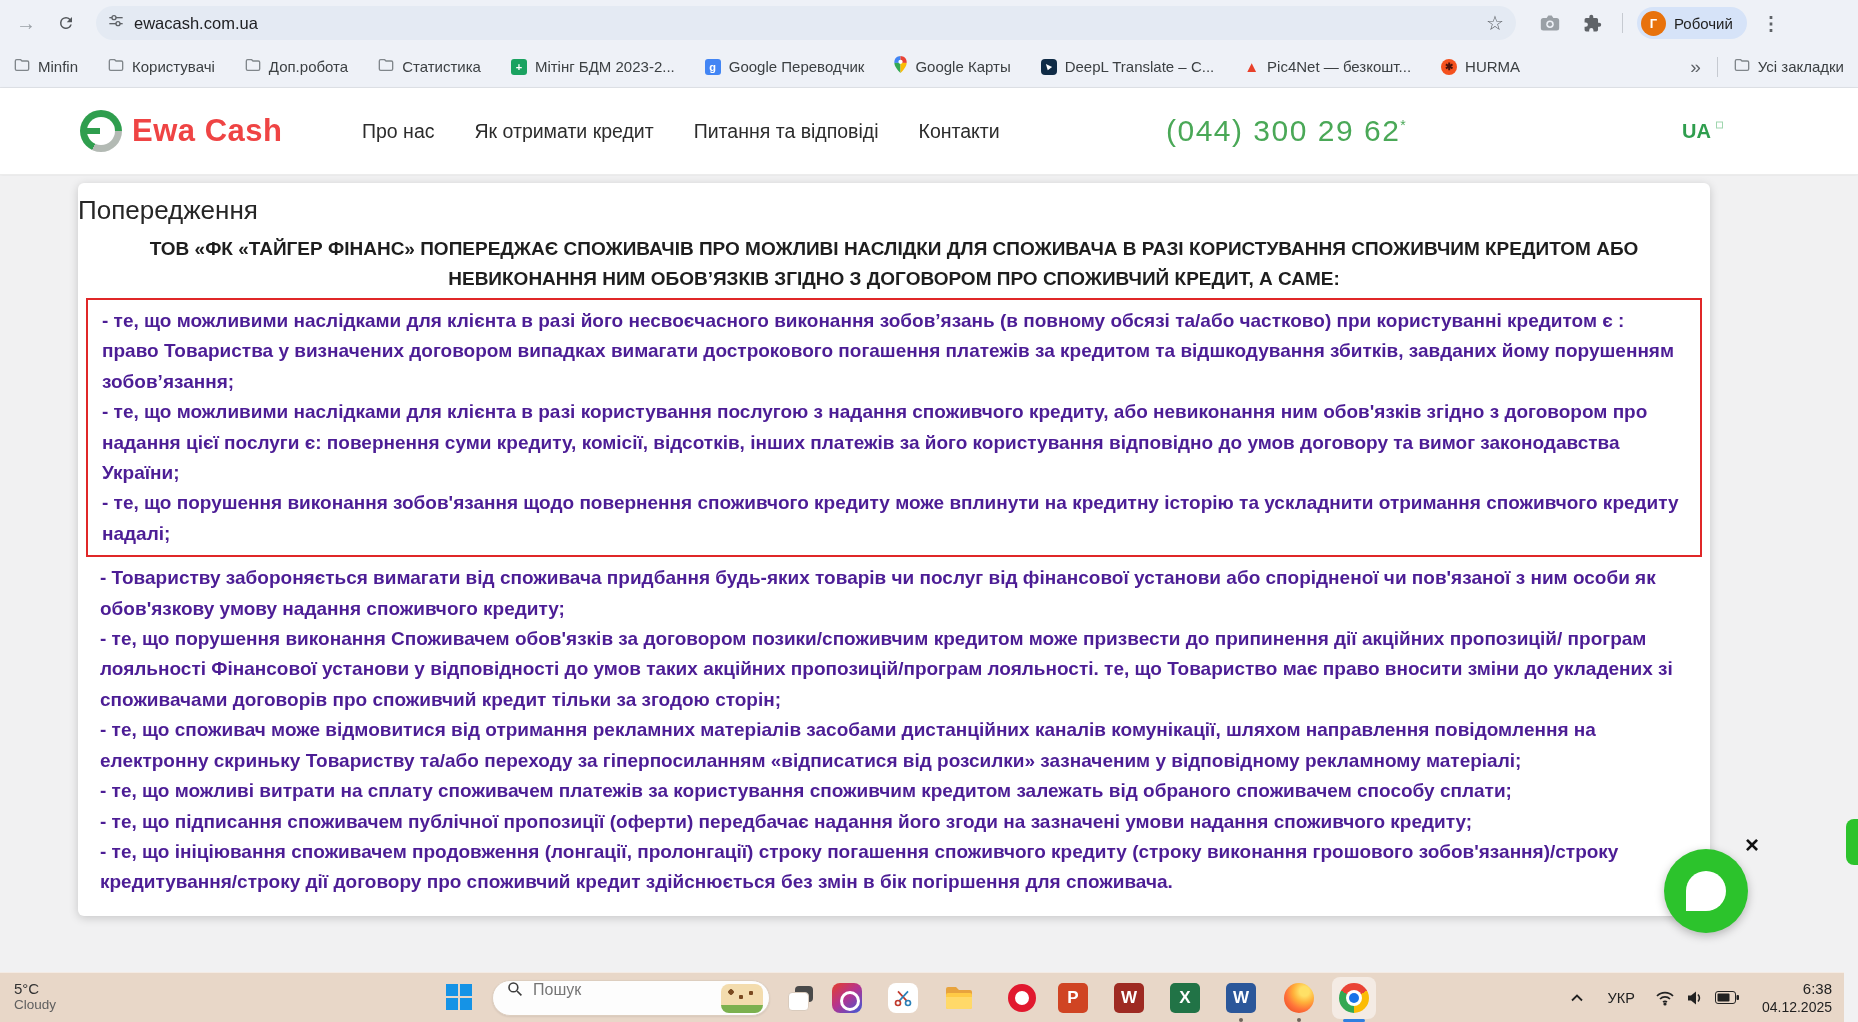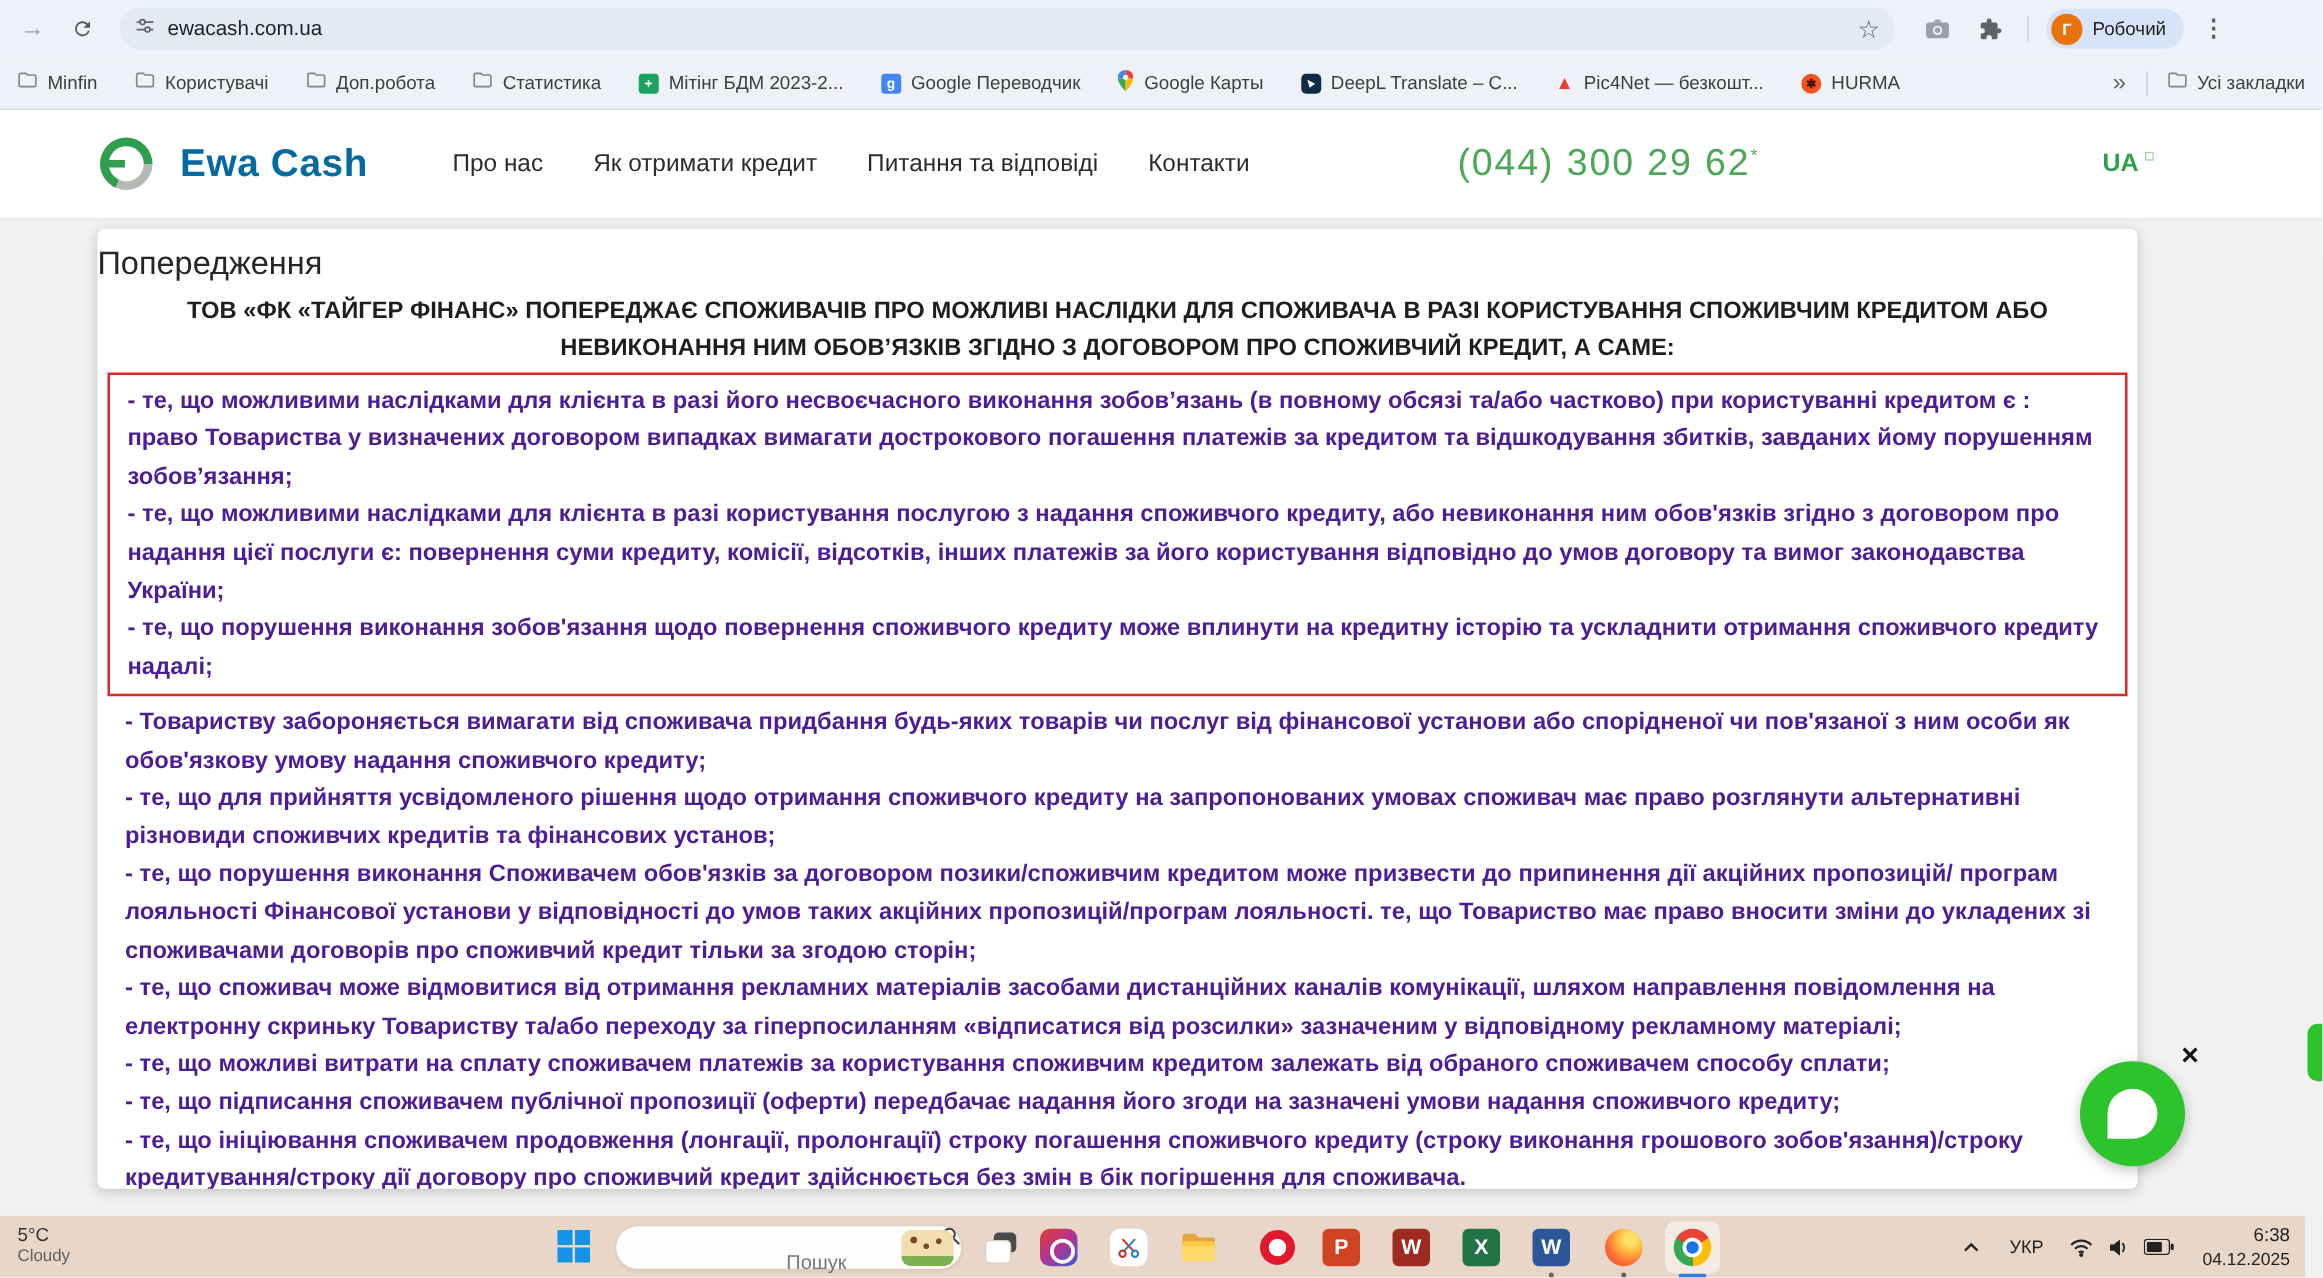--- a/index.html
+++ b/index.html
@@ -44,21 +44,21 @@
   .ic-pic4net { color:#e8402a; font-size:15px; line-height:1; }
 
   
   .site-header { position:absolute; top:88px; left:0; right:0; height:87px; background:#fff;
     border-bottom:1px solid #ececec; box-shadow:0 1px 4px rgba(0,0,0,.05); }
   .brand { position:absolute; left:80px; top:0; bottom:0; display:flex; align-items:center; gap:10px; }
   .logo-icon { position:relative; width:42px; height:42px; border-radius:50%;
     background:conic-gradient(from 205deg, #2f9e4e 0 245deg, #b3bab4 245deg 360deg); }
   .logo-icon::after { content:""; position:absolute; inset:7px; border-radius:50%; background:#fff; }
   .logo-icon i { position:absolute; left:6px; top:18px; width:14px; height:6px; background:#2f9e4e; z-index:2; }
-  .brand-name { font-size:31px; font-weight:bold; color:#0369a1; letter-spacing:.5px;margin-left:12px; }
+  .brand-name { font-size:31px; font-weight:bold; color:#ef4444; letter-spacing:.5px; }
   .nav { position:absolute; left:362px; top:0; bottom:0; display:flex; align-items:center; gap:40px; }
   .nav-item { font-size:19.5px; color:#2c2c2c; white-space:nowrap; cursor:pointer; }
   .phone { position:absolute; left:1166px; top:50%; transform:translateY(-50%);
     font-size:30px; color:#4aa857; letter-spacing:1.5px; white-space:nowrap; }
   .phone sup { font-size:14px; }
   .login-btn { position:absolute; left:1498px; top:112px; width:88px; height:47px;
     border:2px solid #2f9e4e; border-radius:6px; background:#fff; color:#2f9e4e;
     font-size:21px; display:flex; align-items:center; justify-content:center; cursor:pointer;
     font-family:"Liberation Sans",sans-serif; }
   .lang { position:absolute; left:1682px; top:50%; transform:translateY(-50%);
@@ -91,22 +91,22 @@
   
   .taskbar { position:absolute; bottom:0; left:0; right:14px; height:50px; background:#e8d7c8;
     border-top:1px solid rgba(255,255,255,.5); }
   .weather { position:absolute; left:14px; top:7px; cursor:pointer; }
   .weather .t { font-size:15px; color:#323232; }
   .weather .c { font-size:13.5px; color:#5f5f5f; }
   .start { left:446px; top:11px; width:28px; height:28px; display:grid;
     grid-template-columns:12px 12px; grid-template-rows:12px 12px; gap:2px; position:absolute; cursor:pointer; }
   .start b { background:#1593e6; }
   .searchbox { position:absolute; left:492px; top:7px; width:278px; height:36px; background:#fdfdfd;
-    border:1px solid #ddcebf; border-radius:18px; display:flex; align-items:flex-end;
-    padding-left:14px; box-shadow:0 1px 2px rgba(0,0,0,.08);flex-direction:column; }
+    border:1px solid #ddcebf; border-radius:18px; display:flex; align-items:flex-start;
+    padding-left:14px; box-shadow:0 1px 2px rgba(0,0,0,.08); }
   .searchbox input { border:none; outline:none; background:transparent; font-size:16px;
     color:#6b6b6b; width:140px; margin-left:10px; font-family:"Liberation Sans",sans-serif; }
   .cheetah { position:absolute; right:6px; top:3px; width:42px; height:29px; border-radius:8px;
     background:
       radial-gradient(circle 2.5px at 10px 8px, #7a4a20 0 2.5px, transparent 3px),
       radial-gradient(circle 2px at 20px 13px, #7a4a20 0 2px, transparent 2.5px),
       radial-gradient(circle 2px at 30px 9px, #7a4a20 0 2px, transparent 2.5px),
       linear-gradient(180deg, #f3dcae 0 72%, #7cb14f 72% 100%); }
   .taskview { left:788px; top:13px; width:26px; height:24px; position:absolute; cursor:pointer; }
   .taskview::before { content:""; position:absolute; left:7px; top:0; width:18px; height:16px;
@@ -292,21 +292,20 @@
     <div class="card">
       <h1>Попередження</h1>
       <div class="subtitle">ТОВ «ФК «ТАЙГЕР ФІНАНС» ПОПЕРЕДЖАЄ СПОЖИВАЧІВ ПРО МОЖЛИВІ НАСЛІДКИ ДЛЯ СПОЖИВАЧА В РАЗІ КОРИСТУВАННЯ СПОЖИВЧИМ КРЕДИТОМ АБО НЕВИКОНАННЯ НИМ ОБОВ’ЯЗКІВ ЗГІДНО З ДОГОВОРОМ ПРО СПОЖИВЧИЙ КРЕДИТ, А САМЕ:</div>
       <div class="redbox">
         <p>- те, що можливими наслідками для клієнта в разі його несвоєчасного виконання зобов’язань (в повному обсязі та/або частково) при користуванні кредитом є : право Товариства у визначених договором випадках вимагати дострокового погашення платежів за кредитом та відшкодування збитків, завданих йому порушенням зобов’язання;</p>
         <p>- те, що можливими наслідками для клієнта в разі користування послугою з надання споживчого кредиту, або невиконання ним обов'язків згідно з договором про надання цієї послуги є: повернення суми кредиту, комісії, відсотків, інших платежів за його користування відповідно до умов договору та вимог законодавства України;</p>
         <p>- те, що порушення виконання зобов'язання щодо повернення споживчого кредиту може вплинути на кредитну історію та ускладнити отримання споживчого кредиту надалі;</p>
       </div>
       <div class="plain">
         <p>- Товариству забороняється вимагати від споживача придбання будь-яких товарів чи послуг від фінансової установи або спорідненої чи пов'язаної з ним особи як обов'язкову умову надання споживчого кредиту;</p>
-        <p>- те, що для прийняття усвідомленого рішення щодо отримання споживчого кредиту на запропонованих умовах споживач має право розглянути альтернативні різновиди споживчих кредитів та фінансових установ;</p>
         <p>- те, що порушення виконання Споживачем обов'язків за договором позики/споживчим кредитом може призвести до припинення дії акційних пропозицій/ програм лояльності Фінансової установи у відповідності до умов таких акційних пропозицій/програм лояльності. те, що Товариство має право вносити зміни до укладених зі споживачами договорів про споживчий кредит тільки за згодою сторін;</p>
         <p>- те, що споживач може відмовитися від отримання рекламних матеріалів засобами дистанційних каналів комунікації, шляхом направлення повідомлення на електронну скриньку Товариству та/або переходу за гіперпосиланням «відписатися від розсилки» зазначеним у відповідному рекламному матеріалі;</p>
         <p>- те, що можливі витрати на сплату споживачем платежів за користування споживчим кредитом залежать від обраного споживачем способу сплати;</p>
         <p>- те, що підписання споживачем публічної пропозиції (оферти) передбачає надання його згоди на зазначені умови надання споживчого кредиту;</p>
         <p>- те, що ініціювання споживачем продовження (лонгації, пролонгації) строку погашення споживчого кредиту (строку виконання грошового зобов'язання)/строку кредитування/строку дії договору про споживчий кредит здійснюється без змін в бік погіршення для споживача.</p>
       </div>
     </div>
     <span class="chat-close">×</span>
     <div class="chat-bubble">
         <i></i>

